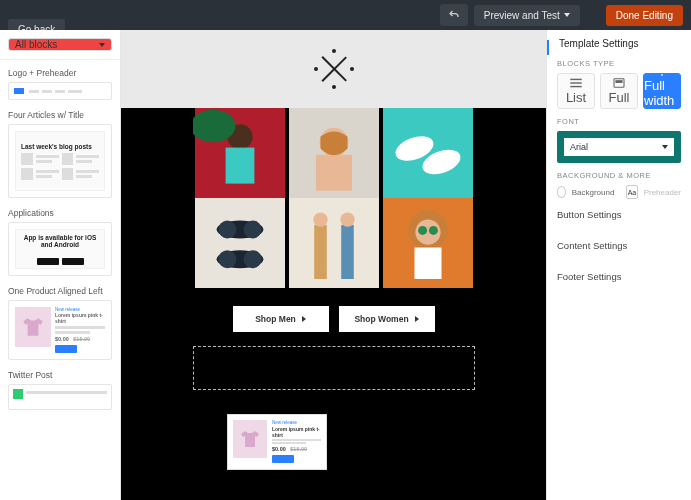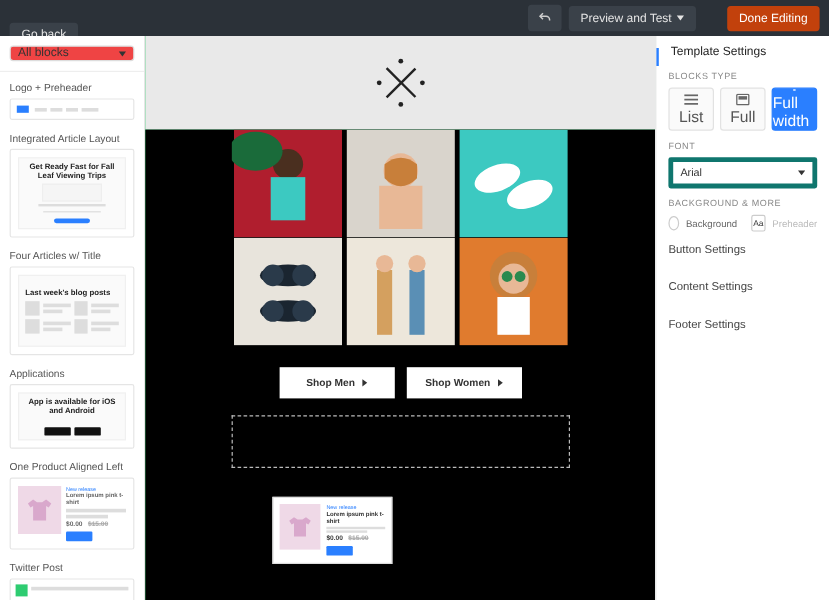--- a/index.html
+++ b/index.html
@@ -30,21 +30,21 @@
 .mini-title { font-size: 6.5px; font-weight: 600; color: #222; text-align: center; margin-bottom: 3px; }
 .mini-bike { width: 50px; height: 28px; background: radial-gradient(circle at 12px 22px, #333 4px, transparent 5px), radial-gradient(circle at 38px 22px, #333 4px, transparent 5px), #f5f5f5; border: 1px solid #eee; }
 .mini-btn { width: 30px; height: 8px; background: #2a7fff; border-radius: 2px; margin-top: 3px; }
 .mini-row { display: flex; gap: 3px; width: 100%; }
 .mini-thumb { flex: 1; height: 12px; background: #ddd; }
 .mini-line { height: 3px; background: #ddd; margin: 2px 0; }
 .mini-store { display:flex; gap:3px; justify-content:center; margin-top:3px;}
 .mini-store span{ width:22px;height:7px;background:#111;border-radius:1px;}
 
 
-.canvas-wrap { flex: 1; background: #22c55e; display: flex; flex-direction: column; align-items: center; overflow: hidden; position: relative; justify-content: flex-end; }
+.canvas-wrap { flex: 1; background: #0f172a; display: flex; flex-direction: column; align-items: center; overflow: hidden; position: relative; justify-content: flex-end; }
 .canvas-header { width: 100%; height: 78px; background: #e9e9e9; display: flex; align-items: center; justify-content: center; }
 .logo-x { position: relative; width: 34px; height: 34px; }
 .logo-x::before, .logo-x::after { content:''; position:absolute; left:50%; top:0; width:1.5px; height:100%; background:#222; transform-origin:center; }
 .logo-x::before { transform: translateX(-50%) rotate(45deg); }
 .logo-x::after { transform: translateX(-50%) rotate(-45deg); }
 .logo-dot { position:absolute; width:4px; height:4px; background:#222; border-radius:50%; }
 .canvas-body { width: 100%; background: #000; flex: 1; display: flex; flex-direction: column; align-items: center; padding-top: 0; }
 .grid { width: 282px; display: grid; grid-template-columns: 1fr 1fr 1fr; }
 .tile { height: 90px; display: flex; align-items: center; justify-content: center; overflow: hidden; position: relative; }
 .tile svg { width: 100%; height: 100%; }
@@ -66,21 +66,21 @@
 
 
 .panel-right { width: 145px; background: #fff; border-left: 1px solid #e5e5e5; padding: 8px 10px; position: relative; }
 .panel-right::before { content:''; position:absolute; left:0; top:10px; width:2px; height:15px; background:#2a7fff; }
 .panel-title { font-size: 10px; color: #222; margin-bottom: 10px; padding-left: 2px; }
 .section-label { font-size: 7.5px; letter-spacing: .5px; color: #888; margin: 8px 0 5px; text-transform: uppercase; }
 .type-row { display: flex; gap: 5px; }
 .type-btn { flex: 1; border: 1px solid #e2e2e2; border-radius: 3px; height: 36px; display: flex; flex-direction: column; align-items: center; justify-content: center; gap: 2px; font-size: 13px; color: #555; cursor: pointer; background:#fafafa; }
 .type-btn.active { background: #2a7fff; border-color: #2a7fff; color: #fff; }
 .type-icon { width: 12px; height: 10px; }
-.font-select { margin-top: 4px; width: 100%; border: 4px solid #0f766e; border-radius: 2px; padding: 4px 6px; font-size: 9px; display: flex; justify-content: space-between; align-items: center; cursor: pointer; }
+.font-select { margin-top: 4px; width: 100%; border: 7px solid #0f766e; border-radius: 2px; padding: 4px 6px; font-size: 9px; display: flex; justify-content: space-between; align-items: center; cursor: pointer; }
 .bg-row { display: flex; align-items: center; gap: 6px; font-size: 8px; color: #666; }
 .circle { width: 12px; height: 12px; border: 1px solid #ccc; border-radius: 50%; background: #fff; }
 .aa-box { width: 16px; height: 14px; border: 1px solid #ccc; border-radius: 2px; display: flex; align-items: center; justify-content: center; font-size: 7px; color: #333; }
 .setting-link { font-size: 9.5px; color: #444; padding: 10px 0; cursor: pointer; }
 
 .left-product-card{display:flex;gap:4px;padding:3px;}
 .left-product-card .pimg{width:36px;height:40px;background:#efd9e7;display:flex;align-items:center;justify-content:center;}
 .left-product-card .pimg svg{width:26px;height:30px;}
 </style>
 </head>
@@ -122,32 +122,20 @@
           <div style="width:10px;height:6px;background:#2a7fff;"></div>
           <div style="flex:1;display:flex;gap:3px;">
               <div class="mini-line" style="width:10px"></div>
               <div class="mini-line" style="width:10px"></div>
               <div class="mini-line" style="width:10px"></div>
               <div class="mini-line" style="width:14px"></div>
             </div>
         </div>
       </div>
 
-      <div class="block-section">
-        <div class="block-title">Integrated Article Layout</div>
-        <div class="block-card">
-          <div class="mini-preview">
-            <div class="mini-title">Get Ready Fast for Fall Leaf Viewing Trips</div>
-            <div class="mini-bike"></div>
-            <div class="mini-line" style="width:70%"></div>
-            <div class="mini-line" style="width:60%"></div>
-            <div class="mini-btn"></div>
-          </div>
-        </div>
-      </div>
 
       <div class="block-section">
         <div class="block-title">Four Articles w/ Title</div>
         <div class="block-card">
           <div class="mini-preview" style="align-items:flex-start;padding:5px;">
             <div class="mini-title" style="text-align:left">Last week's blog posts</div>
             <div class="mini-row" style="margin-bottom:3px;">
                 <div class="mini-thumb"></div>
                 <div style="flex:2">
                   <div class="mini-line"></div>

